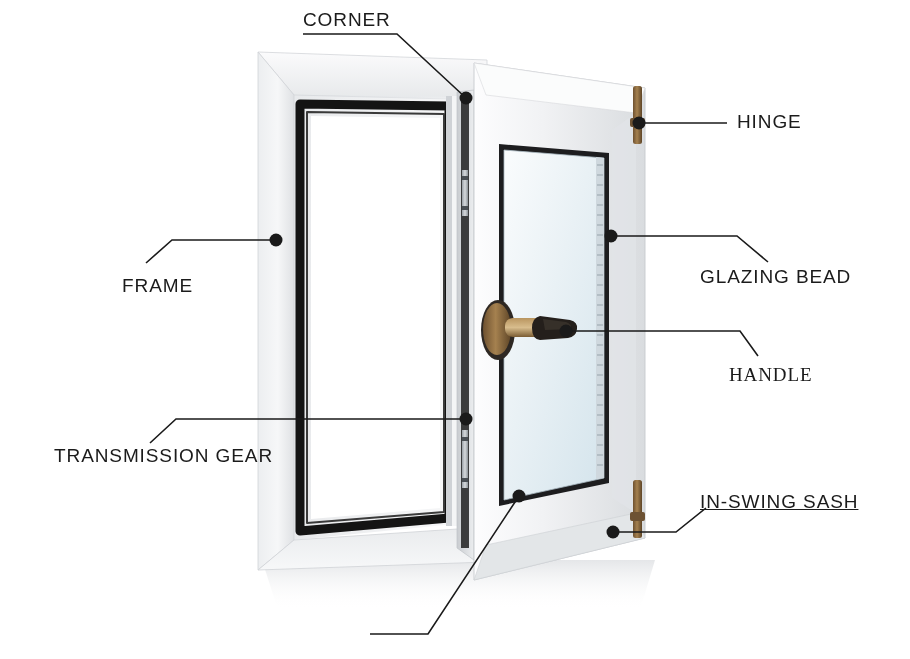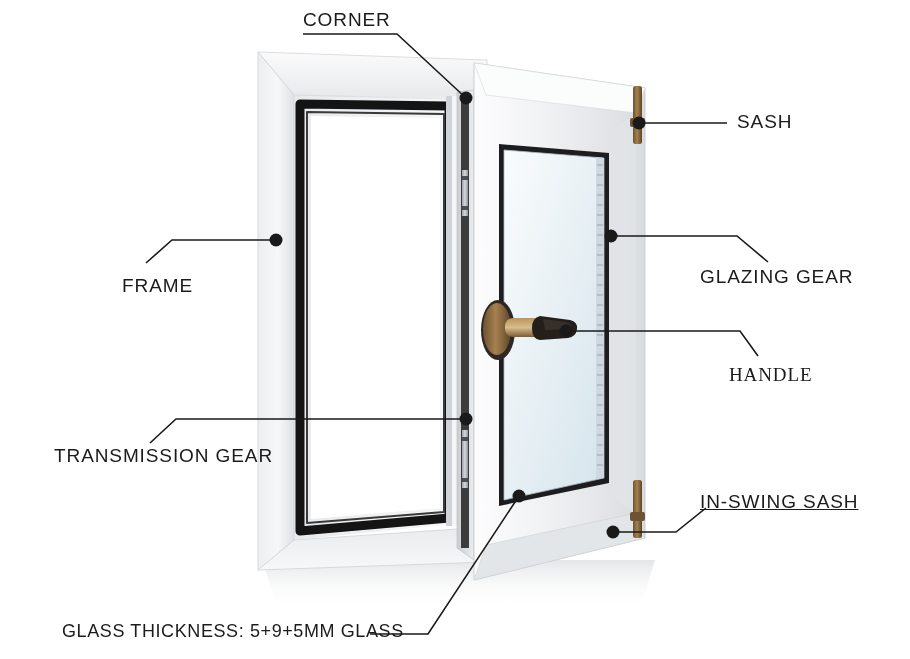--- a/index.html
+++ b/index.html
@@ -220,21 +220,20 @@
         <path d="M 276 240 L 172 240 L 146 263" fill="none" stroke="#1a1a1a" stroke-width="1.6"></path>
         <circle cx="276" cy="240" r="6.5" fill="#1a1a1a"></circle>
         <path d="M 466 419 L 176 419 L 150 443" fill="none" stroke="#1a1a1a" stroke-width="1.6"></path>
         <circle cx="466" cy="419" r="6.5" fill="#1a1a1a"></circle>
         <path d="M 370 634 L 428 634 L 519 496" fill="none" stroke="#1a1a1a" stroke-width="1.6"></path>
         <circle cx="519" cy="496" r="6.5" fill="#1a1a1a"></circle>
       </g>
   </svg>
 
   <div class="lbl" style="left:303px; top:10px;">CORNER</div>
-  <div class="lbl" style="left:737px; top:112px;">SASH</div>
-  <div class="lbl" style="left:700px; top:267px;">GLAZING  GEAR</div>
+  <div class="lbl" style="left:737px; top:112px;">HINGE</div>
+  <div class="lbl" style="left:700px; top:267px;">GLAZING  BEAD</div>
   <div class="lbl" style="left:729px; top:365px;font-family:Liberation Serif, serif;">HANDLE</div>
   <div class="lbl" style="left:700px; top:492px;text-decoration:underline;">IN-SWING  SASH</div>
   <div class="lbl" style="left:114px; top:276px;margin-left:8px;">FRAME</div>
   <div class="lbl" style="left:54px; top:446px;">TRANSMISSION  GEAR</div>
-  <div class="lbl small" style="left:62px; top:622px;">GLASS  THICKNESS: 5+9+5MM GLASS</div>
 
 </div>
 
 </body></html>

